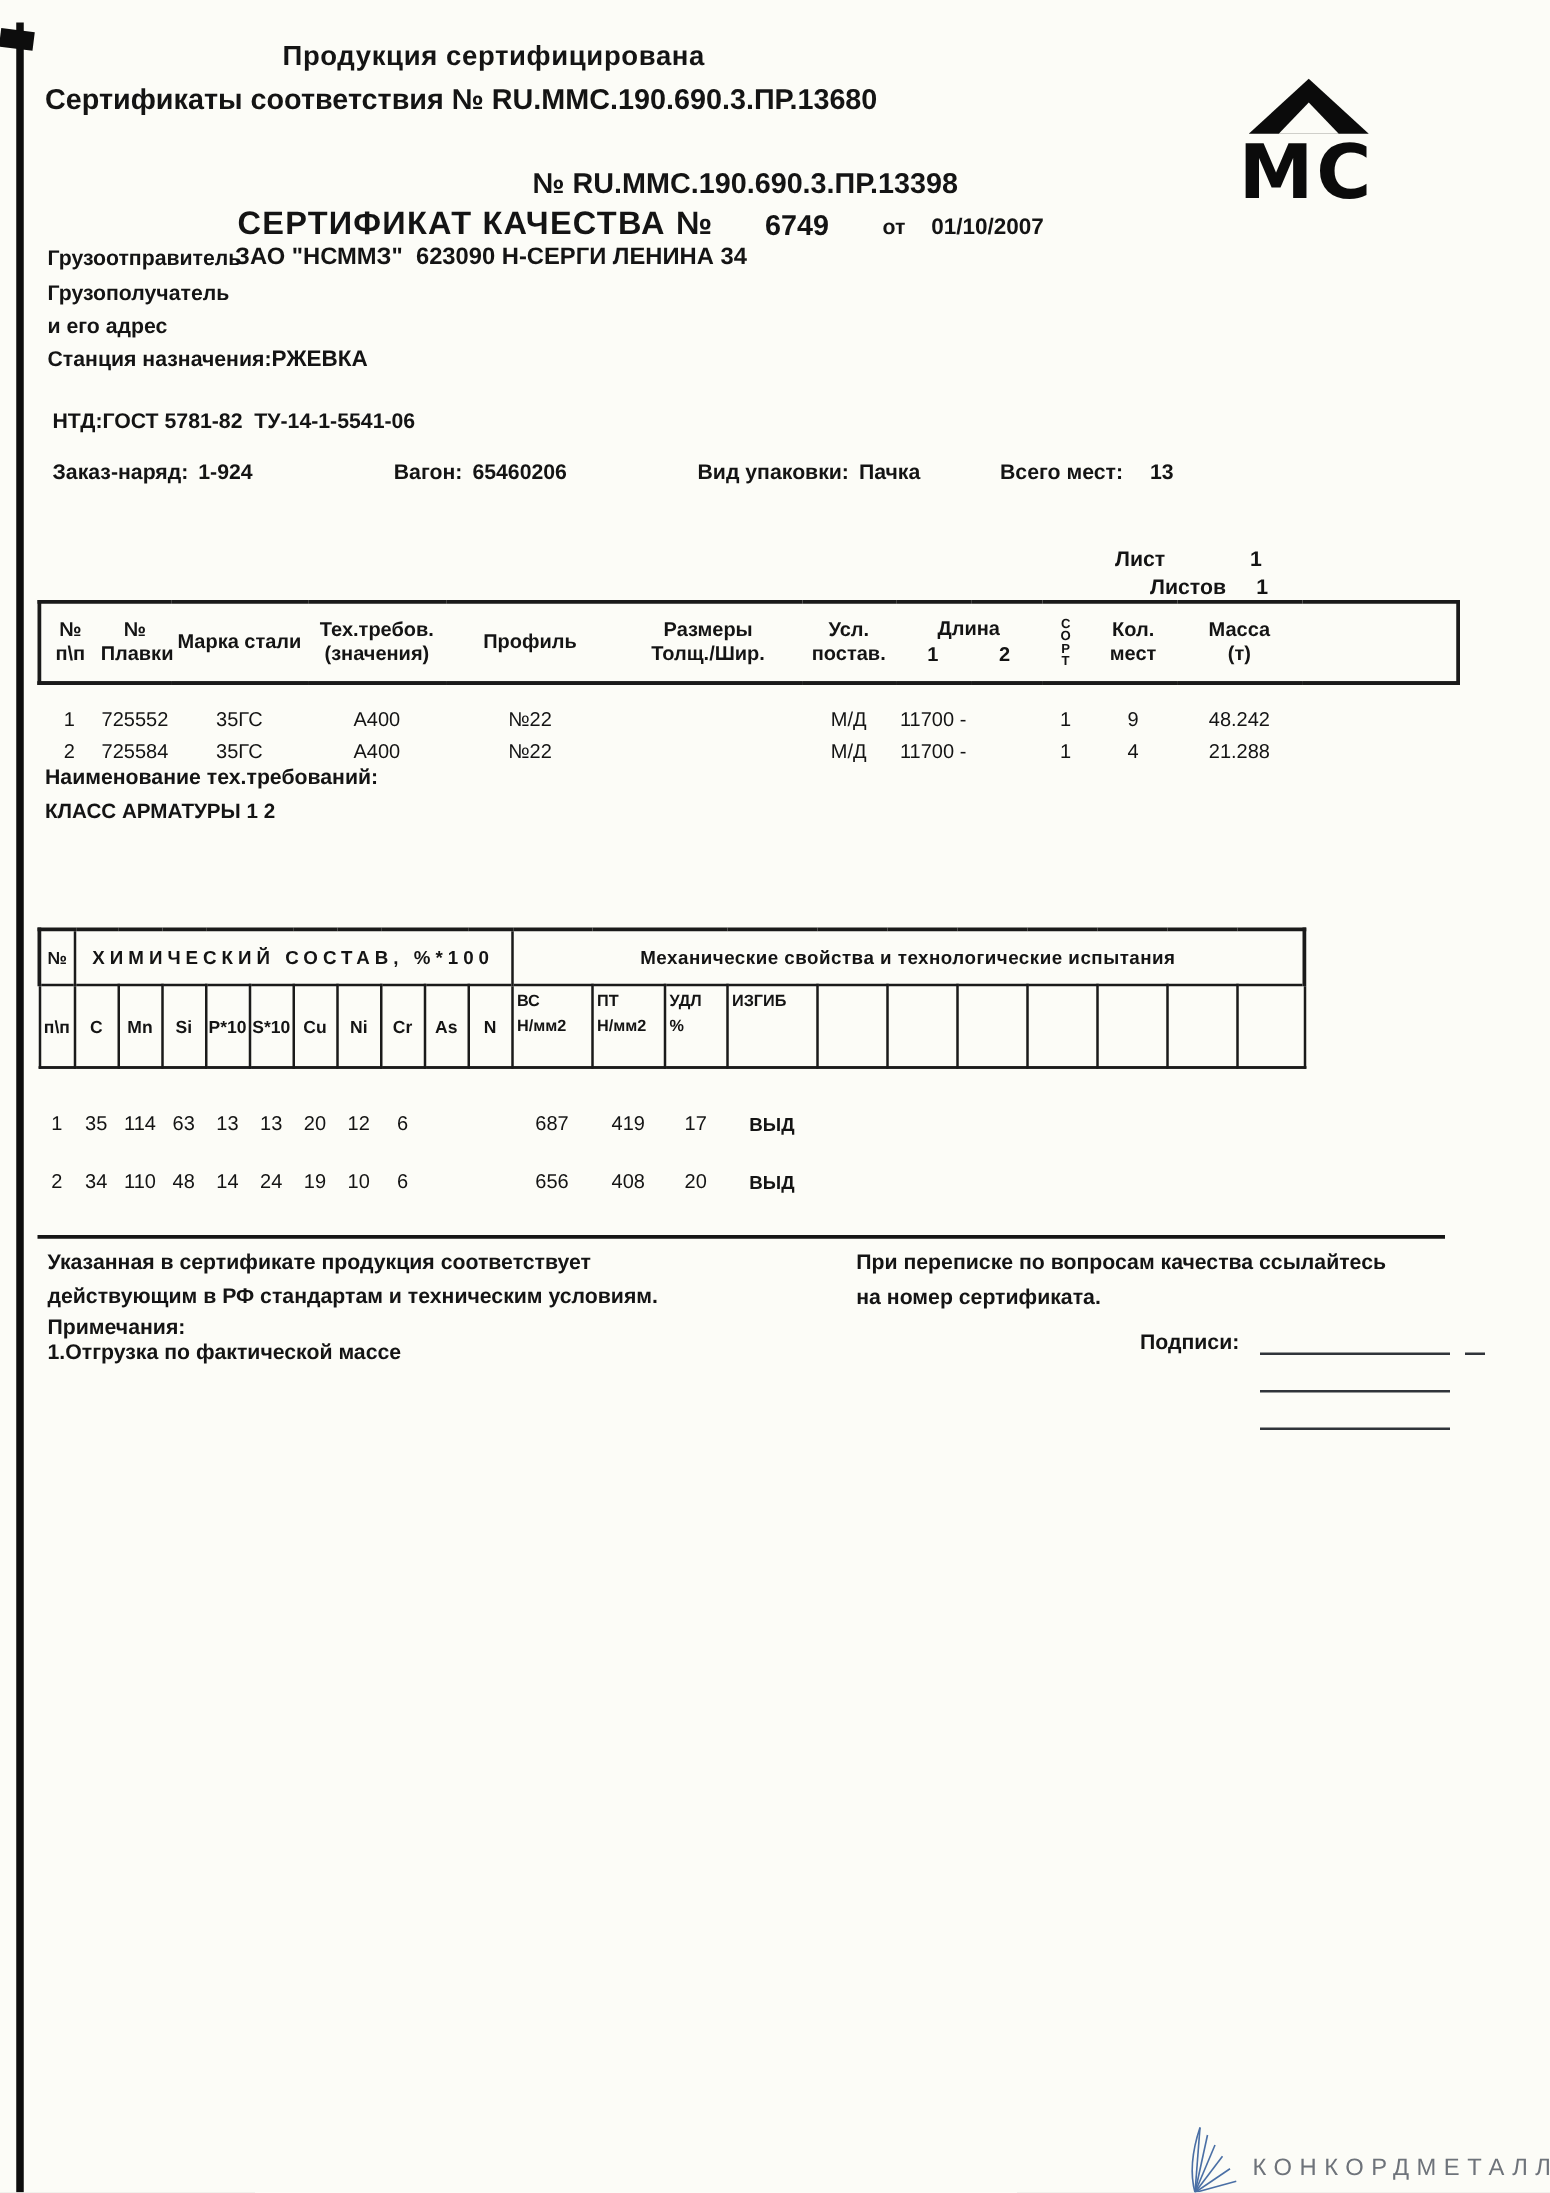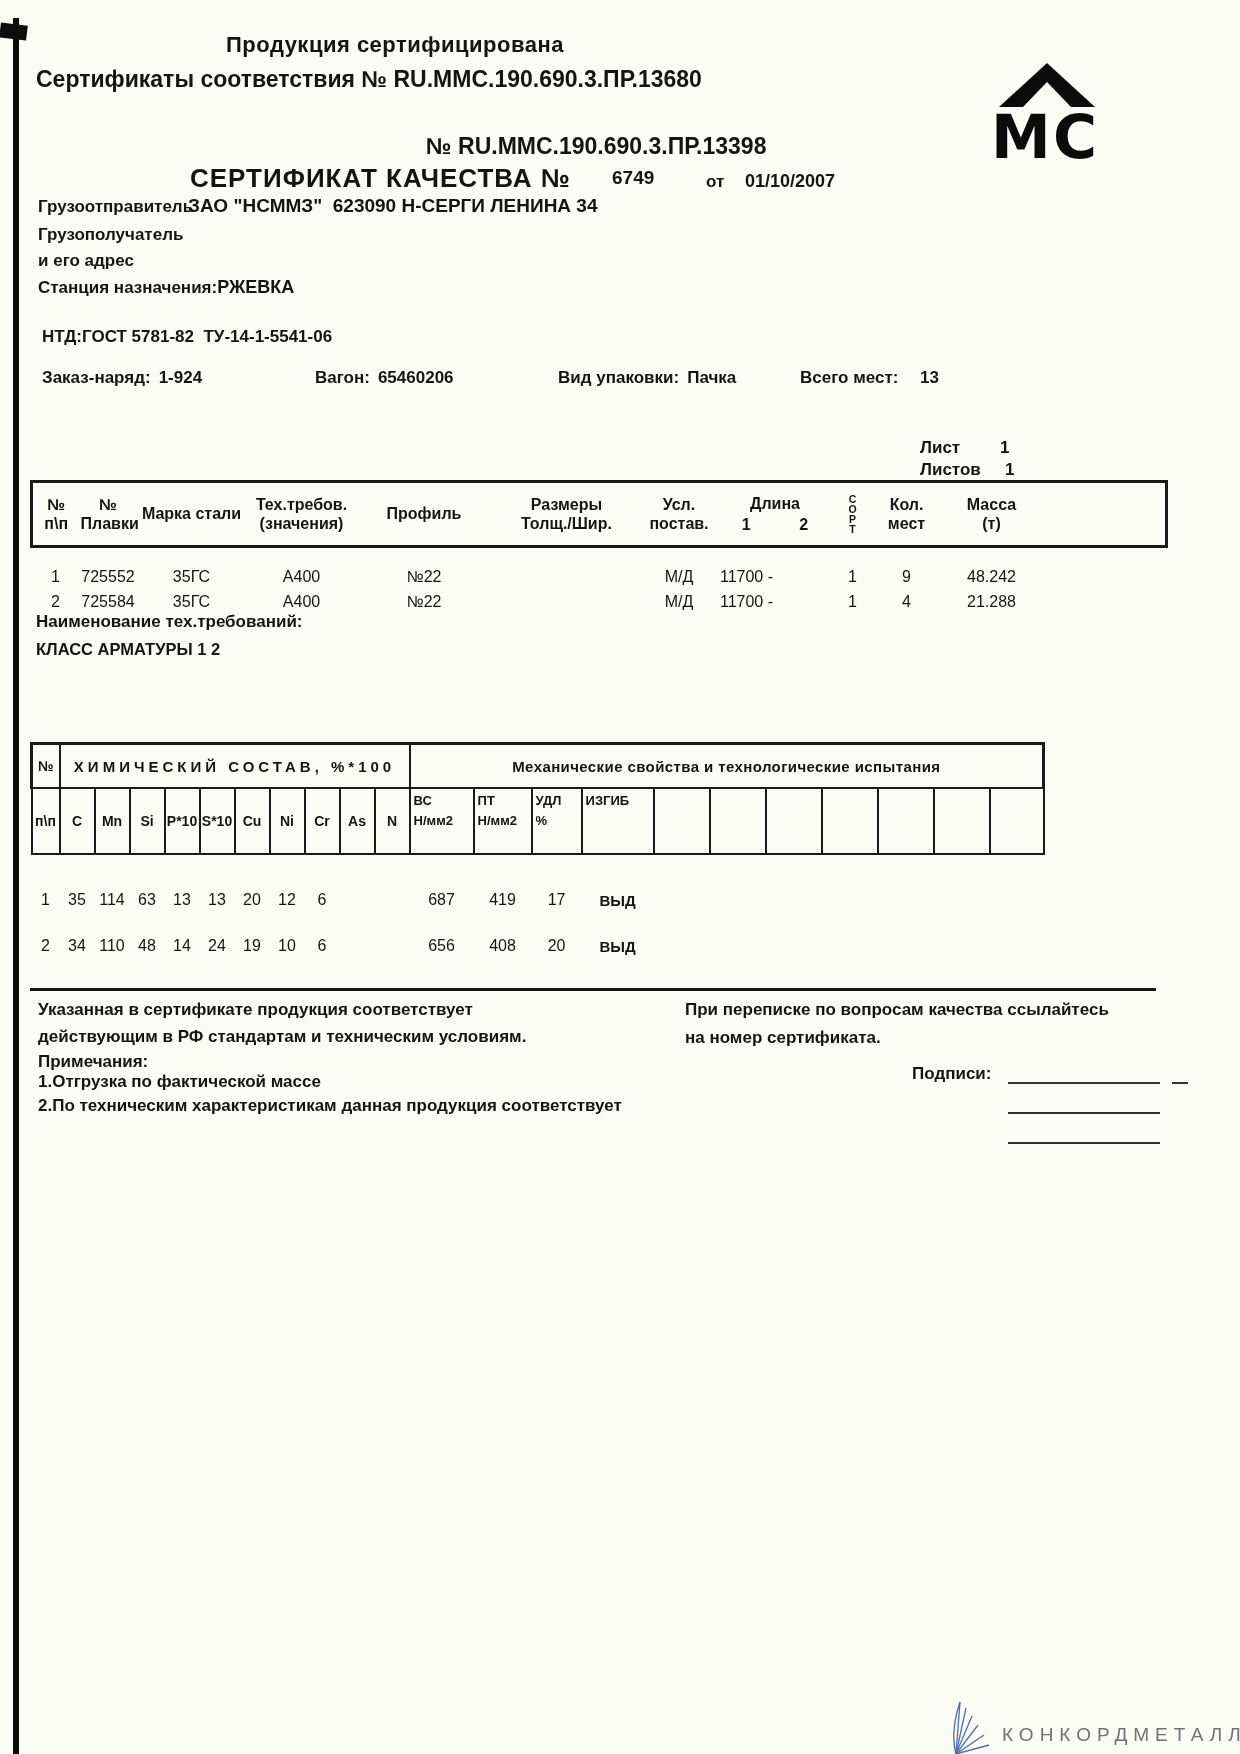--- a/index.html
+++ b/index.html
@@ -12,21 +12,21 @@
   
   .scan-strip{left:13px;top:18px;width:6px;height:1736px;background:#0d0d0d;}
   .scan-blob{left:0;top:24px;width:27px;height:15px;background:#0d0d0d;transform:rotate(7deg);}
 
   
   .certified{top:32px;left:160px;width:470px;text-align:center;font-size:22px;font-weight:bold;letter-spacing:.5px;}
   .conf1{top:66px;left:36px;font-size:23px;font-weight:bold;}
   .conf2{top:104px;left:420px;font-size:23px;font-weight:bold;}
   .conf3{top:133px;left:426px;font-size:23px;font-weight:bold;}
   .title-label{top:163px;left:190px;font-size:26px;font-weight:bold;letter-spacing:1px;}
-  .title-number{top:167px;left:612px;font-size:19px;font-weight:bold;}
+  .title-number{top:167px;left:612px;font-size:23px;font-weight:bold;}
   .title-ot{top:172px;left:706px;font-size:17px;font-weight:bold;}
   .title-date{top:171px;left:745px;font-size:18px;font-weight:bold;}
 
   .lbl{font-size:17px;font-weight:bold;}
   .val{font-size:17px;font-weight:bold;}
   .shipper-val{font-size:19px;}
 
   
   .order-row span.gap{margin-left:8px;}
 
@@ -109,21 +109,21 @@
   </div>
   <div class="abs order-row" style="top:368px;left:315px">
     <span class="lbl">Вагон:</span><span class="val gap">65460206</span>
   </div>
   <div class="abs order-row" style="top:368px;left:558px">
     <span class="lbl">Вид упаковки:</span><span class="val gap">Пачка</span>
   </div>
   <div class="abs lbl" style="top:368px;left:800px">Всего мест:</div>
   <div class="abs val" style="top:368px;left:920px">13</div>
 
-  <div class="abs sheet" style="top:438px;left:920px">Лист</div>
+  <div class="abs sheet" style="top:438px;left:892px">Лист</div>
   <div class="abs sheet" style="top:438px;left:1000px">1</div>
   <div class="abs sheet" style="top:460px;left:920px">Листов</div>
   <div class="abs sheet" style="top:460px;left:1005px">1</div>
 
   <table id="mainTable">
     <colgroup>
       <col style="width:48px">
         <col style="width:57px">
         <col style="width:110px">
         <col style="width:110px">
@@ -345,21 +345,20 @@
       </tr>
     </tbody>
   </table>
 
   <div class="abs sep"></div>
 
   <div class="abs fl" style="top:1000px">Указанная в сертификате продукция соответствует</div>
   <div class="abs fl" style="top:1027px">действующим в РФ стандартам и техническим условиям.</div>
   <div class="abs fl" style="top:1052px">Примечания:</div>
   <div class="abs fl" style="top:1072px">1.Отгрузка по фактической массе</div>
-  <div class="abs fl" style="top:1096px">2.По техническим характеристикам данная продукция соответствует</div>
 
   <div class="abs fr" style="top:1000px">При переписке по вопросам качества ссылайтесь</div>
   <div class="abs fr" style="top:1028px">на номер сертификата.</div>
   <div class="abs signs-label">Подписи:</div>
   <div class="abs sig" style="top:1082px"></div>
   <div class="abs sig-dash" style="top:1082px"></div>
   <div class="abs sig" style="top:1112px"></div>
   <div class="abs sig" style="top:1142px"></div>
 
   <svg class="abs" style="top:1698px;left:948px" width="50" height="56" viewBox="0 0 50 56">

